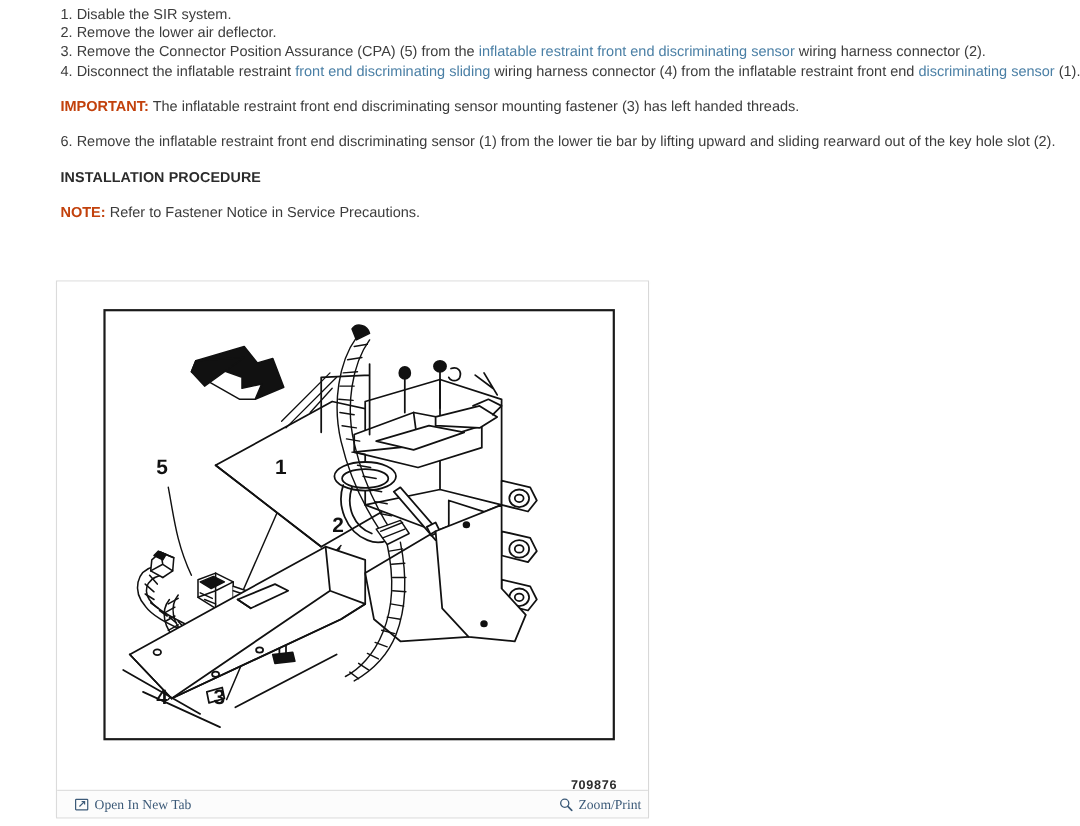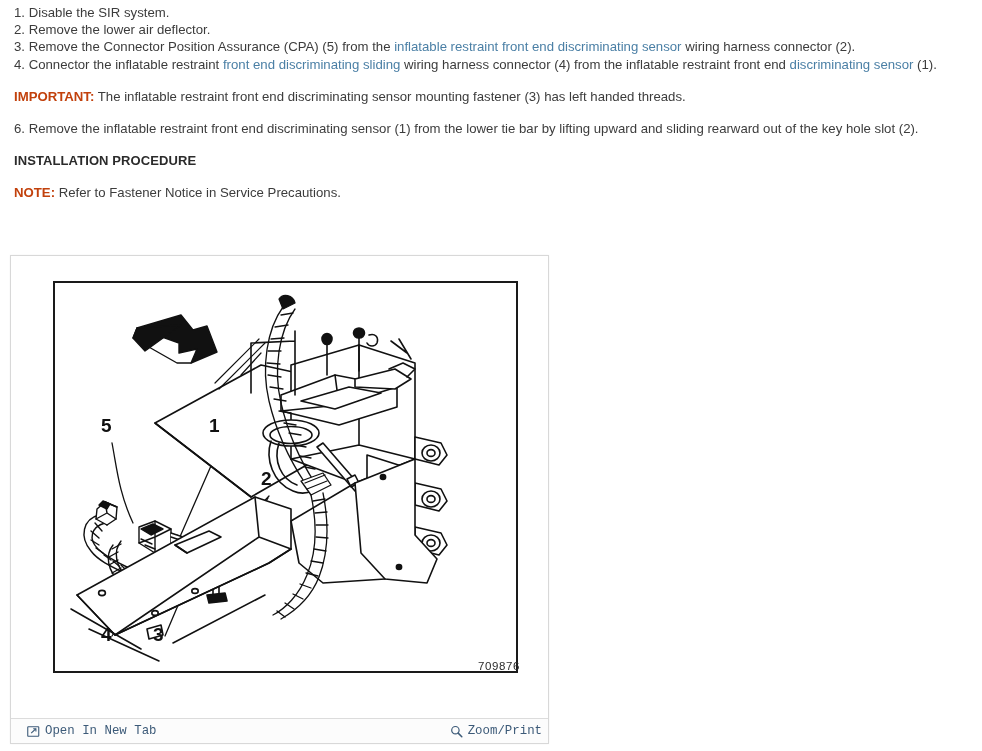--- a/index.html
+++ b/index.html
@@ -16,20 +16,21 @@
     font-family: "Liberation Sans", sans-serif;
     color: #3a3a3a;
     -webkit-font-smoothing: antialiased;
   }
 
   .page {
     position: relative;
     width: 860px;
     height: 751px;
     background: #fff;
+    margin-left: 41px;
   }
 
   
   .text-block {
     position: absolute;
     left: 14px;
     top: 4px;
     width: 955px;
   }
   .step-line {
@@ -83,25 +84,26 @@
     height: 392px;
     border: 2px solid #1a1a1a;
     background: #fff;
     overflow: hidden;
   }
   .figure-frame svg { display: block; }
 
   .figure-id {
     position: absolute;
     right: 28px;
-    top: 404px;
+    top: 452px;
     font-size: 11.5px;
     font-family: "Liberation Sans", sans-serif;
     color: #2b2b2b;
     letter-spacing: 0.6px;
+    font-weight: bold;
   }
 
   
   .figure-toolbar {
     position: absolute;
     left: 0;
     bottom: 0;
     width: 100%;
     height: 25px;
     border-top: 1px solid #dcdcdc;
@@ -115,36 +117,36 @@
     display: flex;
     align-items: center;
     gap: 5px;
     color: #3c5a78;
     font-size: 12.4px;
     cursor: pointer;
     user-select: none;
     background: none;
     border: none;
     padding: 0;
-    font-family: Liberation Mono, monospace;
+    font-family: Liberation Serif, serif;
   }
   .tool-icon { display: inline-flex; align-items: center; }
 </style>
 </head>
 <body>
 
 <div class="page">
 
   <div class="text-block">
 
     <div id="steps-1">
         <div class="step-line"><span>1. </span><span>Disable the SIR system.</span></div>
         <div class="step-line"><span>2. </span><span>Remove the lower air deflector.</span></div>
         <div class="step-line"><span>3. </span><span>Remove the Connector Position Assurance (CPA) (5) from the </span><span class="ln link">inflatable restraint front end discriminating sensor</span><span> wiring harness connector (2).</span></div>
-        <div class="step-line"><span>4. </span><span>Connector the inflatable restraint </span><span class="ln link">front end discriminating sliding</span><span> wiring harness connector (4) from the inflatable restraint front end </span><span class="ln link">discriminating sensor</span><span> (1).</span></div>
+        <div class="step-line"><span>4. </span><span>Disconnect the inflatable restraint </span><span class="ln link">front end discriminating sliding</span><span> wiring harness connector (4) from the inflatable restraint front end </span><span class="ln link">discriminating sensor</span><span> (1).</span></div>
       </div>
 
     <div class="spacer-md"></div>
 
     <div class="callout-line">
       <b>IMPORTANT:</b><span> The inflatable restraint front end discriminating sensor mounting fastener (3) has left handed threads.</span>
     </div>
 
     <div class="spacer-md"></div>
 

